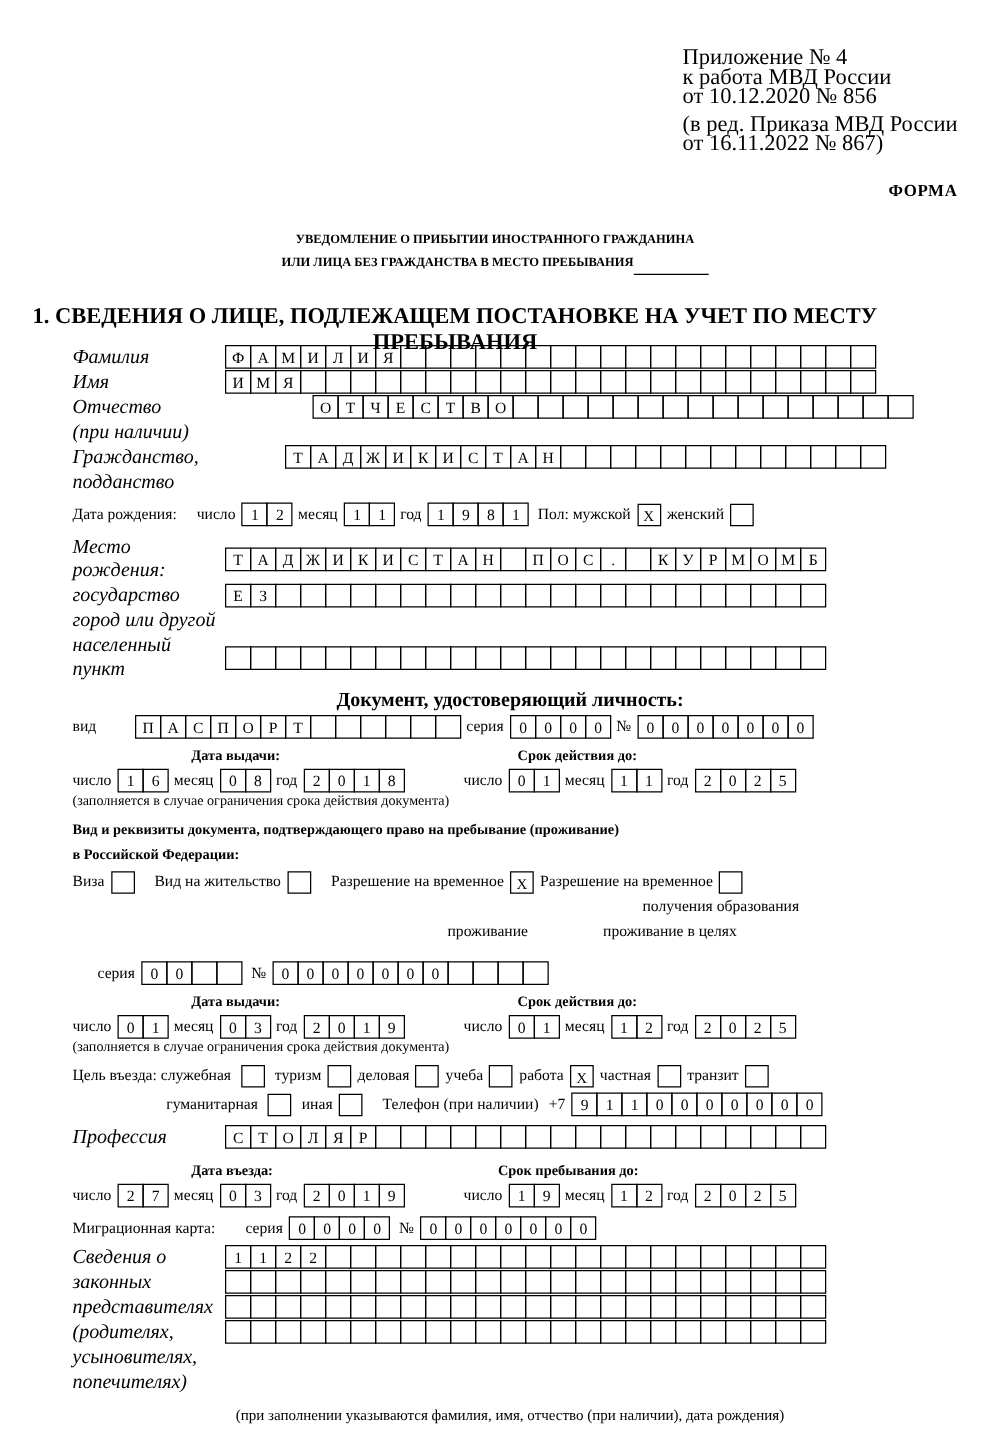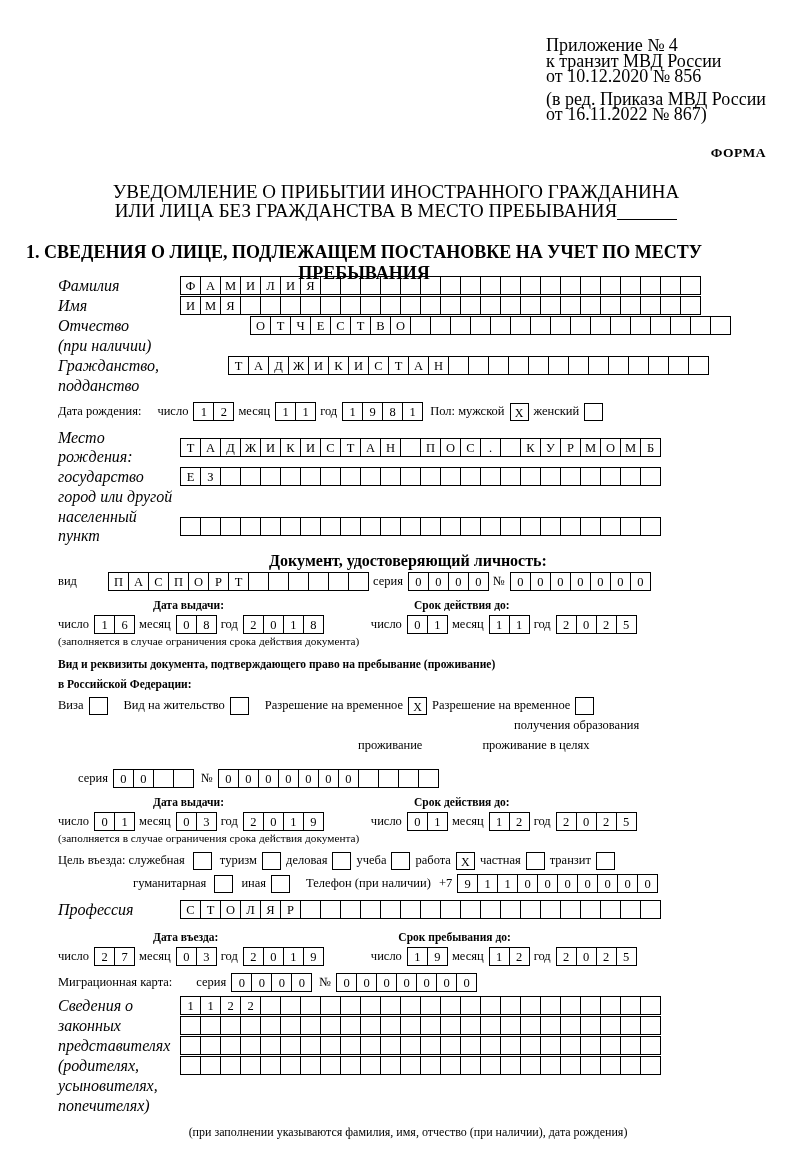--- a/index.html
+++ b/index.html
@@ -37,22 +37,22 @@
     font-weight: bold;
     font-size: 13.5px;
     letter-spacing: 0.5px;
   }
   .title {
     position: absolute;
     top: 182px;
     left: 0;
     width: 792px;
     text-align: center;
-    font-weight: normal;
-    font-size: 19px;
+    font-weight: bold;
+    font-size: 10px;
     line-height: 19px;
   }
   .title .u {
     display: inline-block;
     width: 60px;
     border-bottom: 1px solid #000;
     vertical-align: bottom;
     height: 13px;
   }
   .section1 {
@@ -137,21 +137,21 @@
     font-style: italic;
   }
 </style>
 </head>
 <body>
 
 <div class="page">
 
   <div class="hdr">
     <div>Приложение № 4</div>
-    <div>к транзит МВД России</div>
+    <div>к работа МВД России</div>
     <div>от 10.12.2020 № 856</div>
     <div class="gap"></div>
     <div>(в ред. Приказа МВД России</div>
     <div>от 16.11.2022 № 867)</div>
   </div>
 
   <div class="forma">ФОРМА</div>
 
   <div class="title">
     <div>УВЕДОМЛЕНИЕ О ПРИБЫТИИ ИНОСТРАННОГО ГРАЖДАНИНА</div>

